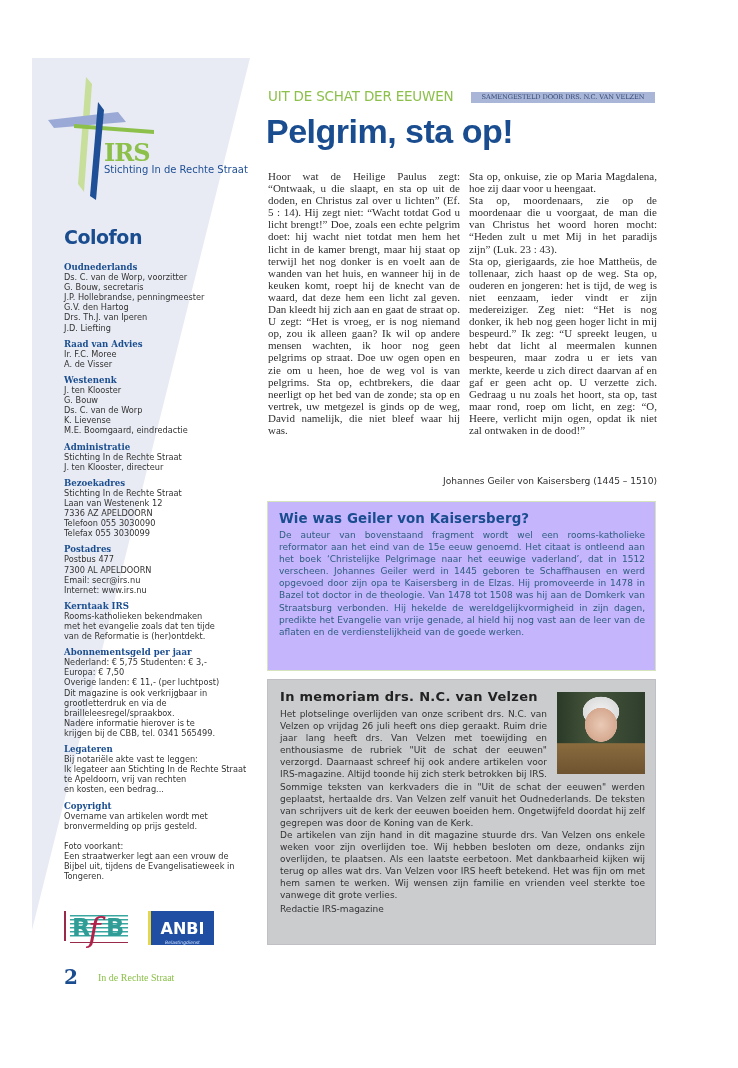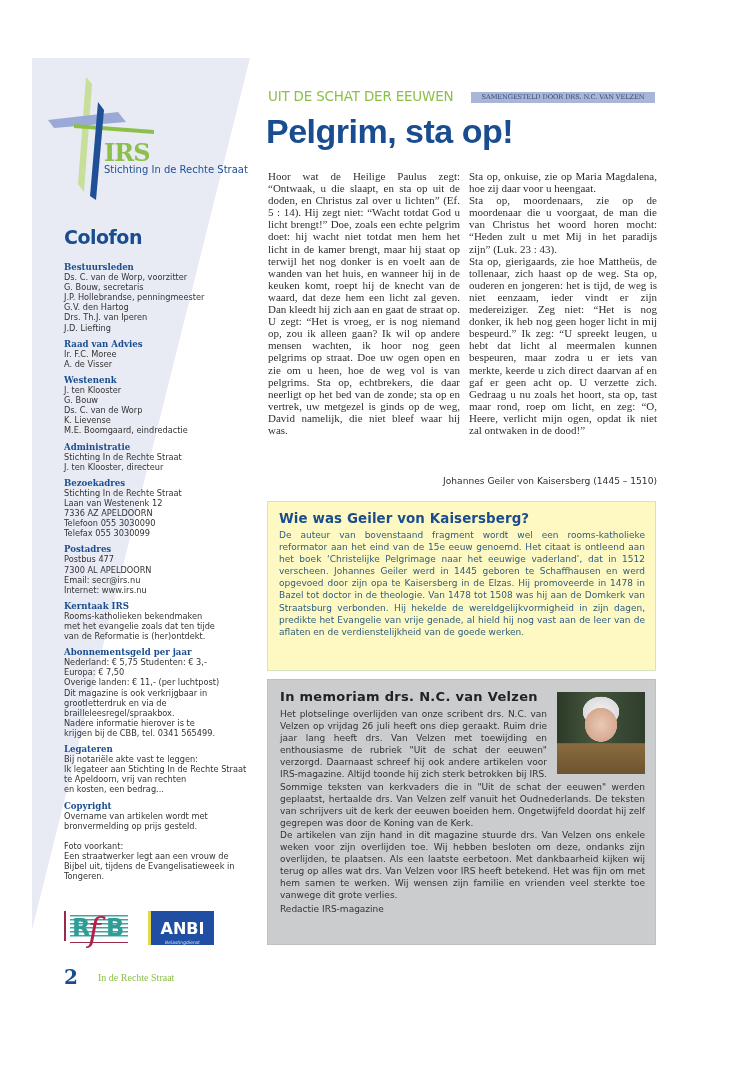--- a/index.html
+++ b/index.html
@@ -52,21 +52,21 @@
   .col {
     position: absolute; top: 170px; width: 192px; font-size: 11px; line-height: 12.1px;
     text-align: justify; color: #2f2f2f; hyphens: manual; font-family: Liberation Serif, serif;
   }
   .col p { margin: 0; }
   .col-1 { left: 268px; }
   .col-2 { left: 469px; width: 188px; }
   .author { position: absolute; left: 400px; top: 476px; width: 257px; text-align: right; font-size: 9.1px; color: #2f2f2f; }
 
   .box-green {
-    position: absolute; left: 267px; top: 501px; width: 389px; height: 170px; background: #fef9c3;
+    position: absolute; left: 267px; top: 501px; width: 389px; height: 170px; background: #c4b5fd;
     border: 1px solid #d6e4bd; box-sizing: border-box; padding: 9px 10px 8px 11px;
   }
   .box-green h2 { margin: 0 0 3px 0; font-size: 13.4px; font-weight: bold; color: #1a4d8f; letter-spacing: 0.1px; }
   .box-green p { margin: 0; font-size: 9px; line-height: 12.1px; text-align: justify; color: #2e5e7e; }
 
   .box-grey {
     position: absolute; left: 267px; top: 679px; width: 389px; height: 266px; background: #cbccce;
     border: 1px solid #bfc0c3; box-sizing: border-box; padding: 9px 10px 14px 12px;
   }
   .box-grey h2 { margin: 0 0 4px 0; font-size: 13px; font-weight: bold; color: #222; letter-spacing: 0.3px; }
@@ -94,21 +94,21 @@
     <polygon points="54,30 60,38 52,128 46,124" fill="#1f4f96"></polygon>
   </svg>
 </div>
 <div class="logo-irs">IRS</div>
 <div class="logo-sub">Stichting In de Rechte Straat</div>
 
 <div class="colofon-title">Colofon</div>
 
 <div class="colofon" id="colofon">
     <div class="c-sec">
-      <div class="c-head">Bestuursleden</div>
+      <div class="c-head">Oudnederlands</div>
       <div class="c-line">Ds. C. van de Worp, voorzitter</div>
       <div class="c-line">G. Bouw, secretaris</div>
       <div class="c-line">J.P. Hollebrandse, penningmeester</div>
       <div class="c-line">G.V. den Hartog</div>
       <div class="c-line">Drs. Th.J. van Iperen</div>
       <div class="c-line">J.D. Liefting</div>
     </div>
     <div class="c-sec">
       <div class="c-head">Raad van Advies</div>
       <div class="c-line">Ir. F.C. Moree</div>

